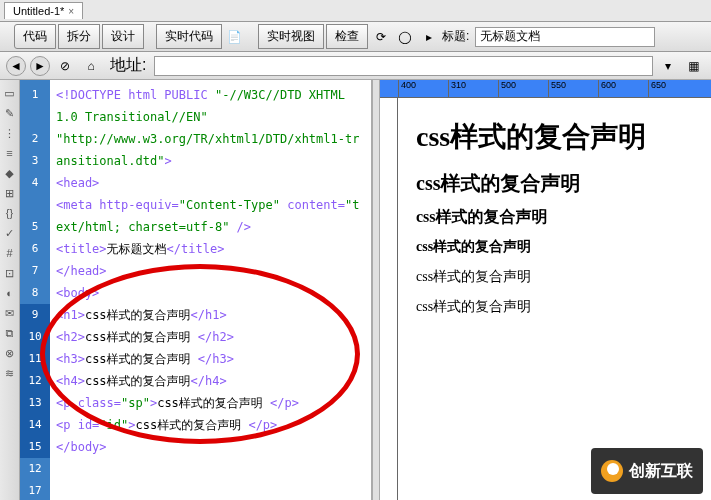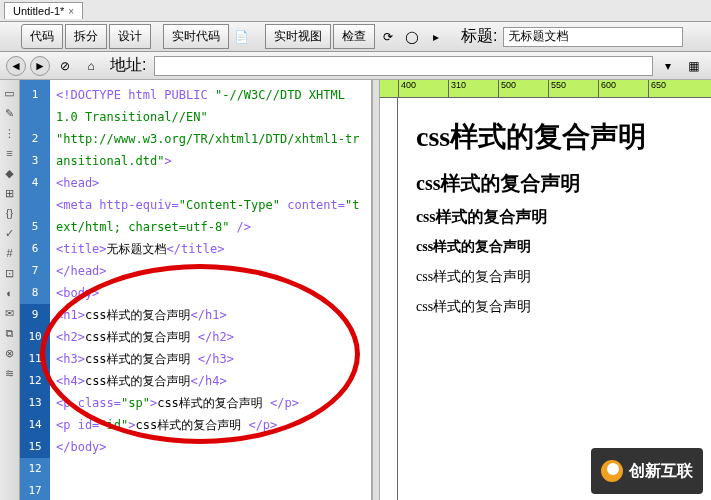--- a/index.html
+++ b/index.html
@@ -2,26 +2,26 @@
 <html><head>
 <meta charset="utf-8">
 <style>
 * { margin: 0; padding: 0; box-sizing: border-box; }
 body { font-family: "Microsoft YaHei", Arial, sans-serif; font-size: 12px; background: #fff; width: 711px; height: 500px; overflow: hidden; position: relative; }
 
 .tab-bar { background: #e8e8e8; border-bottom: 1px solid #999; height: 22px; display: flex; align-items: center; padding-left: 4px; }
 .tab { background: #fff; border: 1px solid #999; border-bottom: none; padding: 2px 8px; font-size: 11px; display: flex; align-items: center; gap: 4px; }
 .tab .close { font-size: 10px; color: #666; }
 
-.toolbar1 { background: linear-gradient(#f5f5f5, #ddd); border-bottom: 1px solid #999; height: 30px; display: flex; align-items: center; padding: 0 21px; gap: 2px; }
+.toolbar1 { background: linear-gradient(#f5f5f5, #ddd); border-bottom: 1px solid #999; height: 30px; display: flex; align-items: center; padding: 0 14px; gap: 2px; }
 .view-btn { background: linear-gradient(#fefefe, #e0e0e0); border: 1px solid #888; padding: 3px 8px; font-size: 12px; cursor: pointer; }
 .view-btn:first-child { border-radius: 3px 0 0 3px; }
 .toolbar1 .sep { width: 8px; }
 .icon-btn { width: 22px; height: 22px; border: 1px solid transparent; display: flex; align-items: center; justify-content: center; cursor: pointer; }
-.label-title { font-size: 16px; margin-left: 12px; margin-right: 4px; }
+.label-title { font-size: 12px; margin-right: 4px; }
 .title-input { border: 1px solid #999; padding: 2px 4px; width: 180px; height: 20px; font-size: 12px; }
 
 .toolbar2 { background: linear-gradient(#f5f5f5, #ddd); border-bottom: 1px solid #aaa; height: 28px; display: flex; align-items: center; padding: 0 6px; gap: 4px; }
 .circle-icon { width: 20px; height: 20px; border-radius: 50%; display: flex; align-items: center; justify-content: center; background: #e0e0e0; border: 1px solid #999; }
 .addr-label { font-size: 16px; margin: 0 4px; }
 .addr-input { flex: 1; border: 1px solid #999; height: 20px; padding: 0 4px; background: #fff; }
 
 .main { display: flex; height: 420px; }
 
 .left-tools { width: 20px; background: linear-gradient(90deg, #e8e8e8, #d8d8d8); border-right: 1px solid #aaa; display: flex; flex-direction: column; gap: 2px; padding-top: 4px; }
@@ -35,21 +35,21 @@
 .code-line { white-space: pre-wrap; word-break: break-all; }
 .kw { color: #8b5cf6; }
 .str { color: #008800; }
 .txt { color: #000; }
 
 .red-circle { position: absolute; border: 5px solid #d00; border-radius: 50%; width: 320px; height: 180px; left: 20px; top: 184px; pointer-events: none; }
 
 .splitter { width: 8px; background: #e0e0e0; border-left: 1px solid #aaa; border-right: 1px solid #aaa; }
 
 .preview-pane { flex: 1; background: #fff; position: relative; overflow: hidden; }
-.ruler-h { height: 18px; background: #bef264; border-bottom: 1px solid #666; font-size: 9px; position: relative; }
+.ruler-h { height: 18px; background: #3b82f6; border-bottom: 1px solid #666; font-size: 9px; position: relative; }
 .ruler-h .tick { position: absolute; top: 0; height: 18px; border-left: 1px solid #666; padding-left: 2px; }
 .ruler-v { width: 18px; background: #fff; border-right: 1px solid #666; position: absolute; left: 0; top: 18px; bottom: 0; }
 .preview-body { padding: 12px 18px 12px 36px; font-family: "SimSun", serif; }
 .preview-body h1 { font-size: 28px; font-weight: bold; margin: 8px 0 14px; }
 .preview-body h2 { font-size: 20px; font-weight: bold; margin: 10px 0; }
 .preview-body h3 { font-size: 16px; font-weight: bold; margin: 10px 0; }
 .preview-body h4 { font-size: 14px; font-weight: bold; margin: 10px 0; }
 .preview-body p { font-size: 14px; margin: 12px 0; }
 
 .watermark { position: absolute; right: 8px; bottom: 6px; font-size: 16px; color: #fff; font-weight: bold; background: #333; padding: 12px 10px; border-radius: 4px; display: flex; align-items: center; gap: 6px; }

